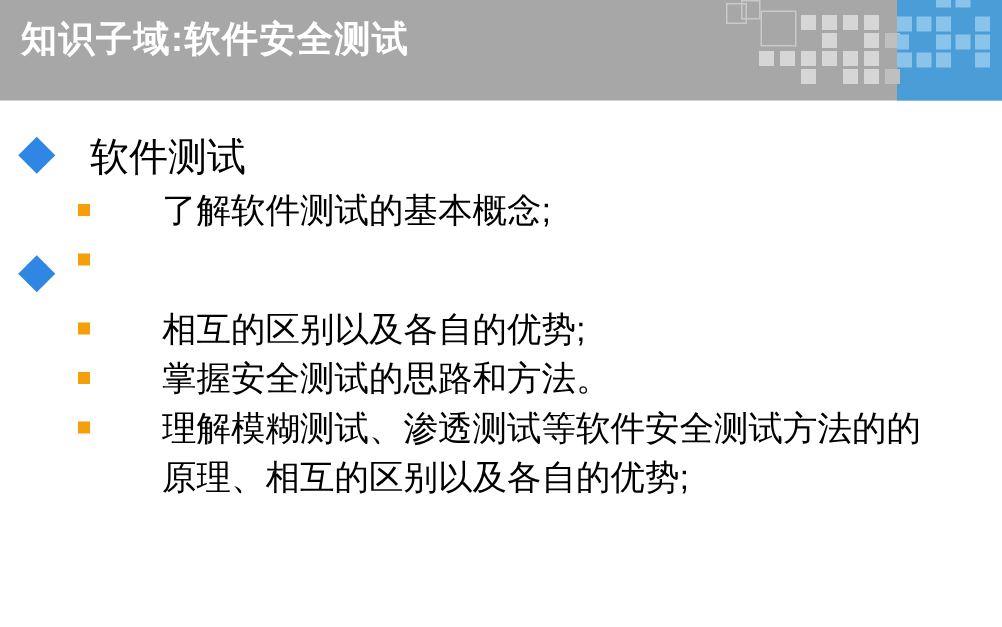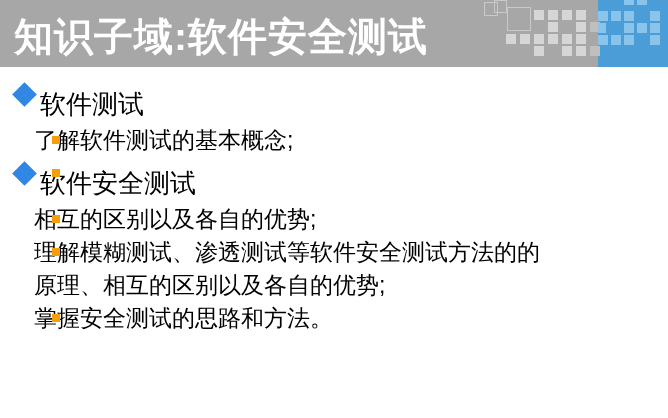--- a/index.html
+++ b/index.html
@@ -4,47 +4,47 @@
 <style>
   html,body{margin:0;padding:0;background:#fff;}
   .slide{
     position:relative;width:668px;height:418px;overflow:hidden;background:#ffffff;
     font-family:"Liberation Sans","DejaVu Sans",sans-serif;color:#000;
   }
   
   .header{position:absolute;top:0;left:0;width:668px;height:67px;background:var(--header_bg);}
   .title{
     position:absolute;left:14px;top:10px;margin:0;
-    font-size:39px;font-weight:bold;letter-spacing:1px;color:var(--header_text);white-space:nowrap;
+    font-size:24px;font-weight:bold;letter-spacing:1px;color:var(--header_text);white-space:nowrap;
   }
   .decor{position:absolute;top:0;left:0;width:668px;height:67px;pointer-events:none;}
   .outline{position:absolute;border:1px solid var(--decor_outline);box-sizing:border-box;background:transparent;}
   .dot{position:absolute;width:10px;height:10px;background:var(--decor_square_gray);}
   .dot.light{background:var(--decor_square_gray_light);}
   .blue-block{position:absolute;top:0;left:598px;width:70px;height:67px;background:var(--accent_blue);}
   .bdot{position:absolute;width:10px;height:10px;background:var(--accent_blue_light);}
   
   .body{position:absolute;top:67px;left:0;width:668px;padding-top:17px;}
   .heading-row{
-    display:flex;margin-left:14px;height:40px;
-    font-size:26px;line-height:40px;
+    display:flex;align-items:center;margin-left:14px;height:40px;
+    font-size:26px;line-height:40px;gap:20px;
   }
   .heading-row.second{margin-top:6px;}
   .heading-text{margin-left:4px;}
   .diamond-cluster{position:relative;display:inline-block;width:22px;height:22px;flex:0 0 22px;}
   .diamond-cluster i{
     position:absolute;width:9px;height:9px;background:var(--heading_bullet_blue);
     transform:rotate(45deg);
   }
   .diamond-cluster i.n{left:6px;top:0;}
   .diamond-cluster i.w{left:0;top:6px;}
   .diamond-cluster i.e{left:12px;top:6px;}
   .diamond-cluster i.s{left:6px;top:12px;}
   .item-row{
-    position:relative;padding-left:34px;width:516px;
+    position:relative;padding-left:108px;width:516px;
     font-size:23px;line-height:33px;
   }
   .sq-bullet{
     position:absolute;left:52px;top:12px;width:8px;height:8px;
     background:var(--item_bullet_orange);
   }
 </style>
 </head>
 <body>
 
@@ -113,32 +113,31 @@
       <span class="sq-bullet"></span>
     </div>
 
     <div class="heading-row second">
       <span class="diamond-cluster">
         <i class="n"></i>
           <i class="w"></i>
           <i class="e"></i>
           <i class="s"></i>
       </span>
-      <span class="heading-text">软件安全测试</span>
     </div>
 
     <div class="item-row">
       <span class="sq-bullet"></span>
       <span>相互的区别以及各自的优势;</span>
     </div>
 
     <div class="item-row">
       <span class="sq-bullet"></span>
-      <span>理解模糊测试、渗透测试等软件安全测试方法的的原理、相互的区别以及各自的优势;</span>
+      <span>掌握安全测试的思路和方法。</span>
     </div>
 
     <div class="item-row">
       <span class="sq-bullet"></span>
-      <span>掌握安全测试的思路和方法。</span>
+      <span>理解模糊测试、渗透测试等软件安全测试方法的的原理、相互的区别以及各自的优势;</span>
     </div>
 
   </div>
 </div>
 
 </body></html>

